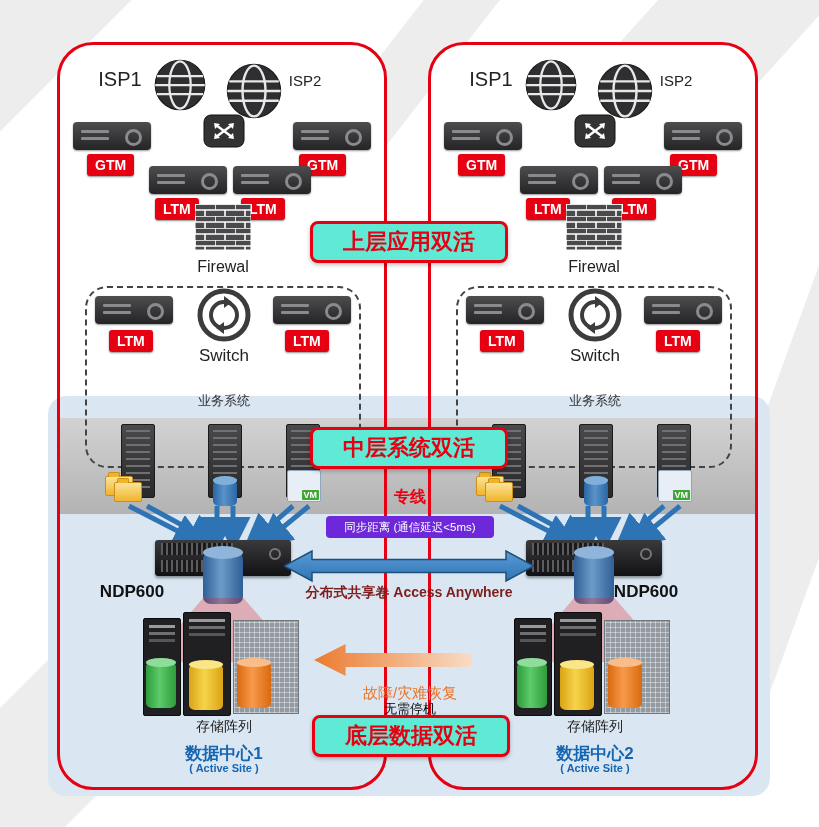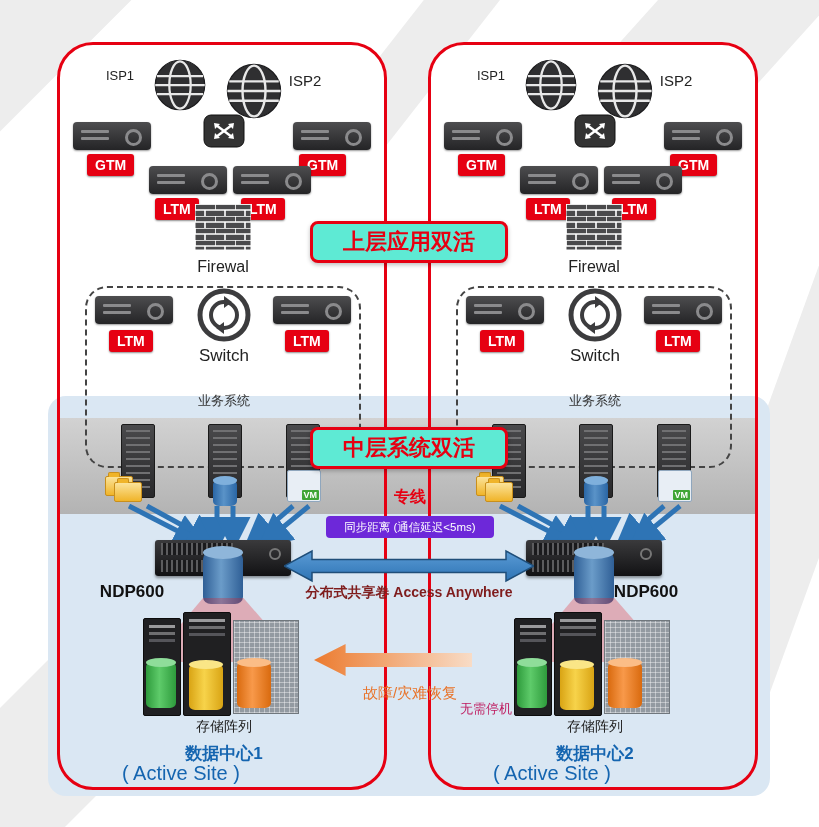--- a/index.html
+++ b/index.html
@@ -21,21 +21,21 @@
   #bg1{left:57px;} #bg2{left:428px;}
   .blueband{position:absolute;left:48px;top:396px;width:722px;height:400px;background:#dae7f3;border-radius:18px;z-index:2;}
   .grayband{position:absolute;left:57px;top:418px;width:701px;height:96px;background:linear-gradient(#d2d2d2,#b3b3b3);z-index:2;}
   .dc-border{position:absolute;top:42px;width:330px;height:748px;border:3px solid #e60012;border-radius:36px;z-index:3;box-sizing:border-box;}
   #bd1{left:57px;} #bd2{left:428px;}
 
   
   .dc{position:absolute;top:42px;width:330px;height:748px;z-index:4;}
   .dc--left{left:57px;} .dc--right{left:428px;}
 
-  .isp1-label{left:33px;top:26px;width:60px;font-size:13px;}
+  .isp1-label{left:33px;top:26px;width:60px;font-size:20px;}
   .isp2-label{left:218px;top:30px;width:60px;font-size:15px;}
   .globe{position:absolute;}
   .globe1{left:96px;top:16px;width:54px;height:54px;}
   .globe2{left:168px;top:20px;width:58px;height:58px;}
   .router{position:absolute;left:146px;top:70px;width:42px;height:38px;}
 
   .dev{position:absolute;width:78px;height:28px;background:linear-gradient(#4d4d4f,#242426);border-radius:4px;box-shadow:0 1px 2px rgba(0,0,0,.4);}
   .dev::before{content:"";position:absolute;left:8px;top:8px;width:28px;height:3px;background:#8a8a8c;box-shadow:0 7px 0 #8a8a8c;border-radius:1px;}
   .dev::after{content:"";position:absolute;right:9px;top:7px;width:11px;height:11px;border:3px solid #8a8a8c;border-radius:50%;}
   .dev-tl{left:16px;top:80px;} .dev-tr{left:236px;top:80px;}
@@ -98,32 +98,32 @@
   .cab1{left:0;top:6px;width:36px;height:96px;}
   .cab2{left:40px;top:0;width:46px;height:102px;}
   .srack{position:absolute;left:90px;top:8px;width:64px;height:92px;background-color:#939aa1;border:1px solid #70777d;
          background-image:repeating-linear-gradient(0deg,rgba(255,255,255,.4) 0 1px,transparent 1px 5px),repeating-linear-gradient(90deg,rgba(255,255,255,.4) 0 1px,transparent 1px 5px);}
   .st-green{left:3px;top:50px;width:30px;height:46px;}
   .st-yellow{left:46px;top:52px;width:34px;height:46px;}
   .st-orange{left:94px;top:50px;width:34px;height:46px;}
 
   .storage-label{left:107px;top:676px;width:120px;font-size:14px;}
   .dc-name{position:absolute;left:65px;top:700px;width:204px;text-align:center;font-size:17px;font-weight:bold;color:#1565b0;}
-  .dc-site{position:absolute;left:65px;top:720px;width:204px;text-align:left;font-size:20px;font-weight:normal;color:#1565b0;}
+  .dc-site{position:absolute;left:65px;top:720px;width:204px;text-align:center;font-size:11px;font-weight:bold;color:#1565b0;}
   .center-label{position:absolute;z-index:6;width:192px;height:36px;line-height:36px;background:#5eead4;border:3px solid #e60012;border-radius:8px;color:#e60012;font-weight:bold;font-size:22px;text-align:center;box-shadow:0 2px 4px rgba(0,0,0,.25);}
   #lab-upper{left:310px;top:221px;}
   #lab-middle{left:310px;top:427px;}
   #lab-bottom{left:312px;top:715px;}
   .line-label{position:absolute;left:358px;top:487px;width:104px;text-align:center;color:#e60012;font-weight:bold;font-size:16px;z-index:5;}
   .sync-badge{position:absolute;left:326px;top:516px;width:168px;height:22px;line-height:22px;background:#6d28d9;color:#fff;font-size:11.5px;text-align:center;border-radius:4px;z-index:5;}
   .big-arrow{position:absolute;left:284px;top:549px;width:250px;height:34px;z-index:5;}
   .shared-label{position:absolute;left:254px;top:584px;width:310px;text-align:center;color:#7f1d1d;font-weight:bold;font-size:14px;z-index:6;}
   .orange-arrow{position:absolute;left:314px;top:644px;width:158px;height:32px;z-index:5;background:linear-gradient(to right,#ec7b2f,#f8dcc6);clip-path:polygon(0 50%,20% 0,20% 28%,100% 28%,100% 72%,20% 72%,20% 100%);}
   .recover1{position:absolute;left:308px;top:684px;width:204px;text-align:center;color:#e8742b;font-size:15px;z-index:5;}
-  .recover2{position:absolute;left:308px;top:700px;width:204px;text-align:right;color:#be185d;font-size:13px;z-index:5;}
+  .recover2{position:absolute;left:308px;top:700px;width:204px;text-align:center;color:#000000;font-size:13px;z-index:5;}
 </style>
 </head>
 <body>
 
 <div class="canvas">
 
   <div class="stripe" id="s1"></div>
   <div class="stripe" id="s2"></div>
   <div class="stripe" id="s3"></div>
   <div class="stripe" id="s4"></div>
@@ -377,20 +377,21 @@
       <div class="cyl cyl-yellow st-yellow"></div>
       <div class="cyl cyl-orange st-orange"></div>
     </div>
     <div class="txt storage-label">存储阵列</div>
     <div class="dc-name">数据中心2</div>
     <div class="dc-site">( Active Site )</div>
   </div>
 
   <div class="center-label" id="lab-upper">上层应用双活</div>
   <div class="center-label" id="lab-middle">中层系统双活</div>
+  <div class="center-label" id="lab-bottom">底层数据双活</div>
 
   <div class="line-label">专线</div>
   <div class="sync-badge">同步距离 (通信延迟&lt;5ms)</div>
 
   <svg class="big-arrow" viewBox="0 0 250 34">
     <defs>
         <linearGradient id="bag" x1="0" y1="0" x2="0" y2="1">
           <stop offset="0" stop-color="#5b9bd5"></stop>
           <stop offset="1" stop-color="#2e74b5"></stop>
         </linearGradient>

